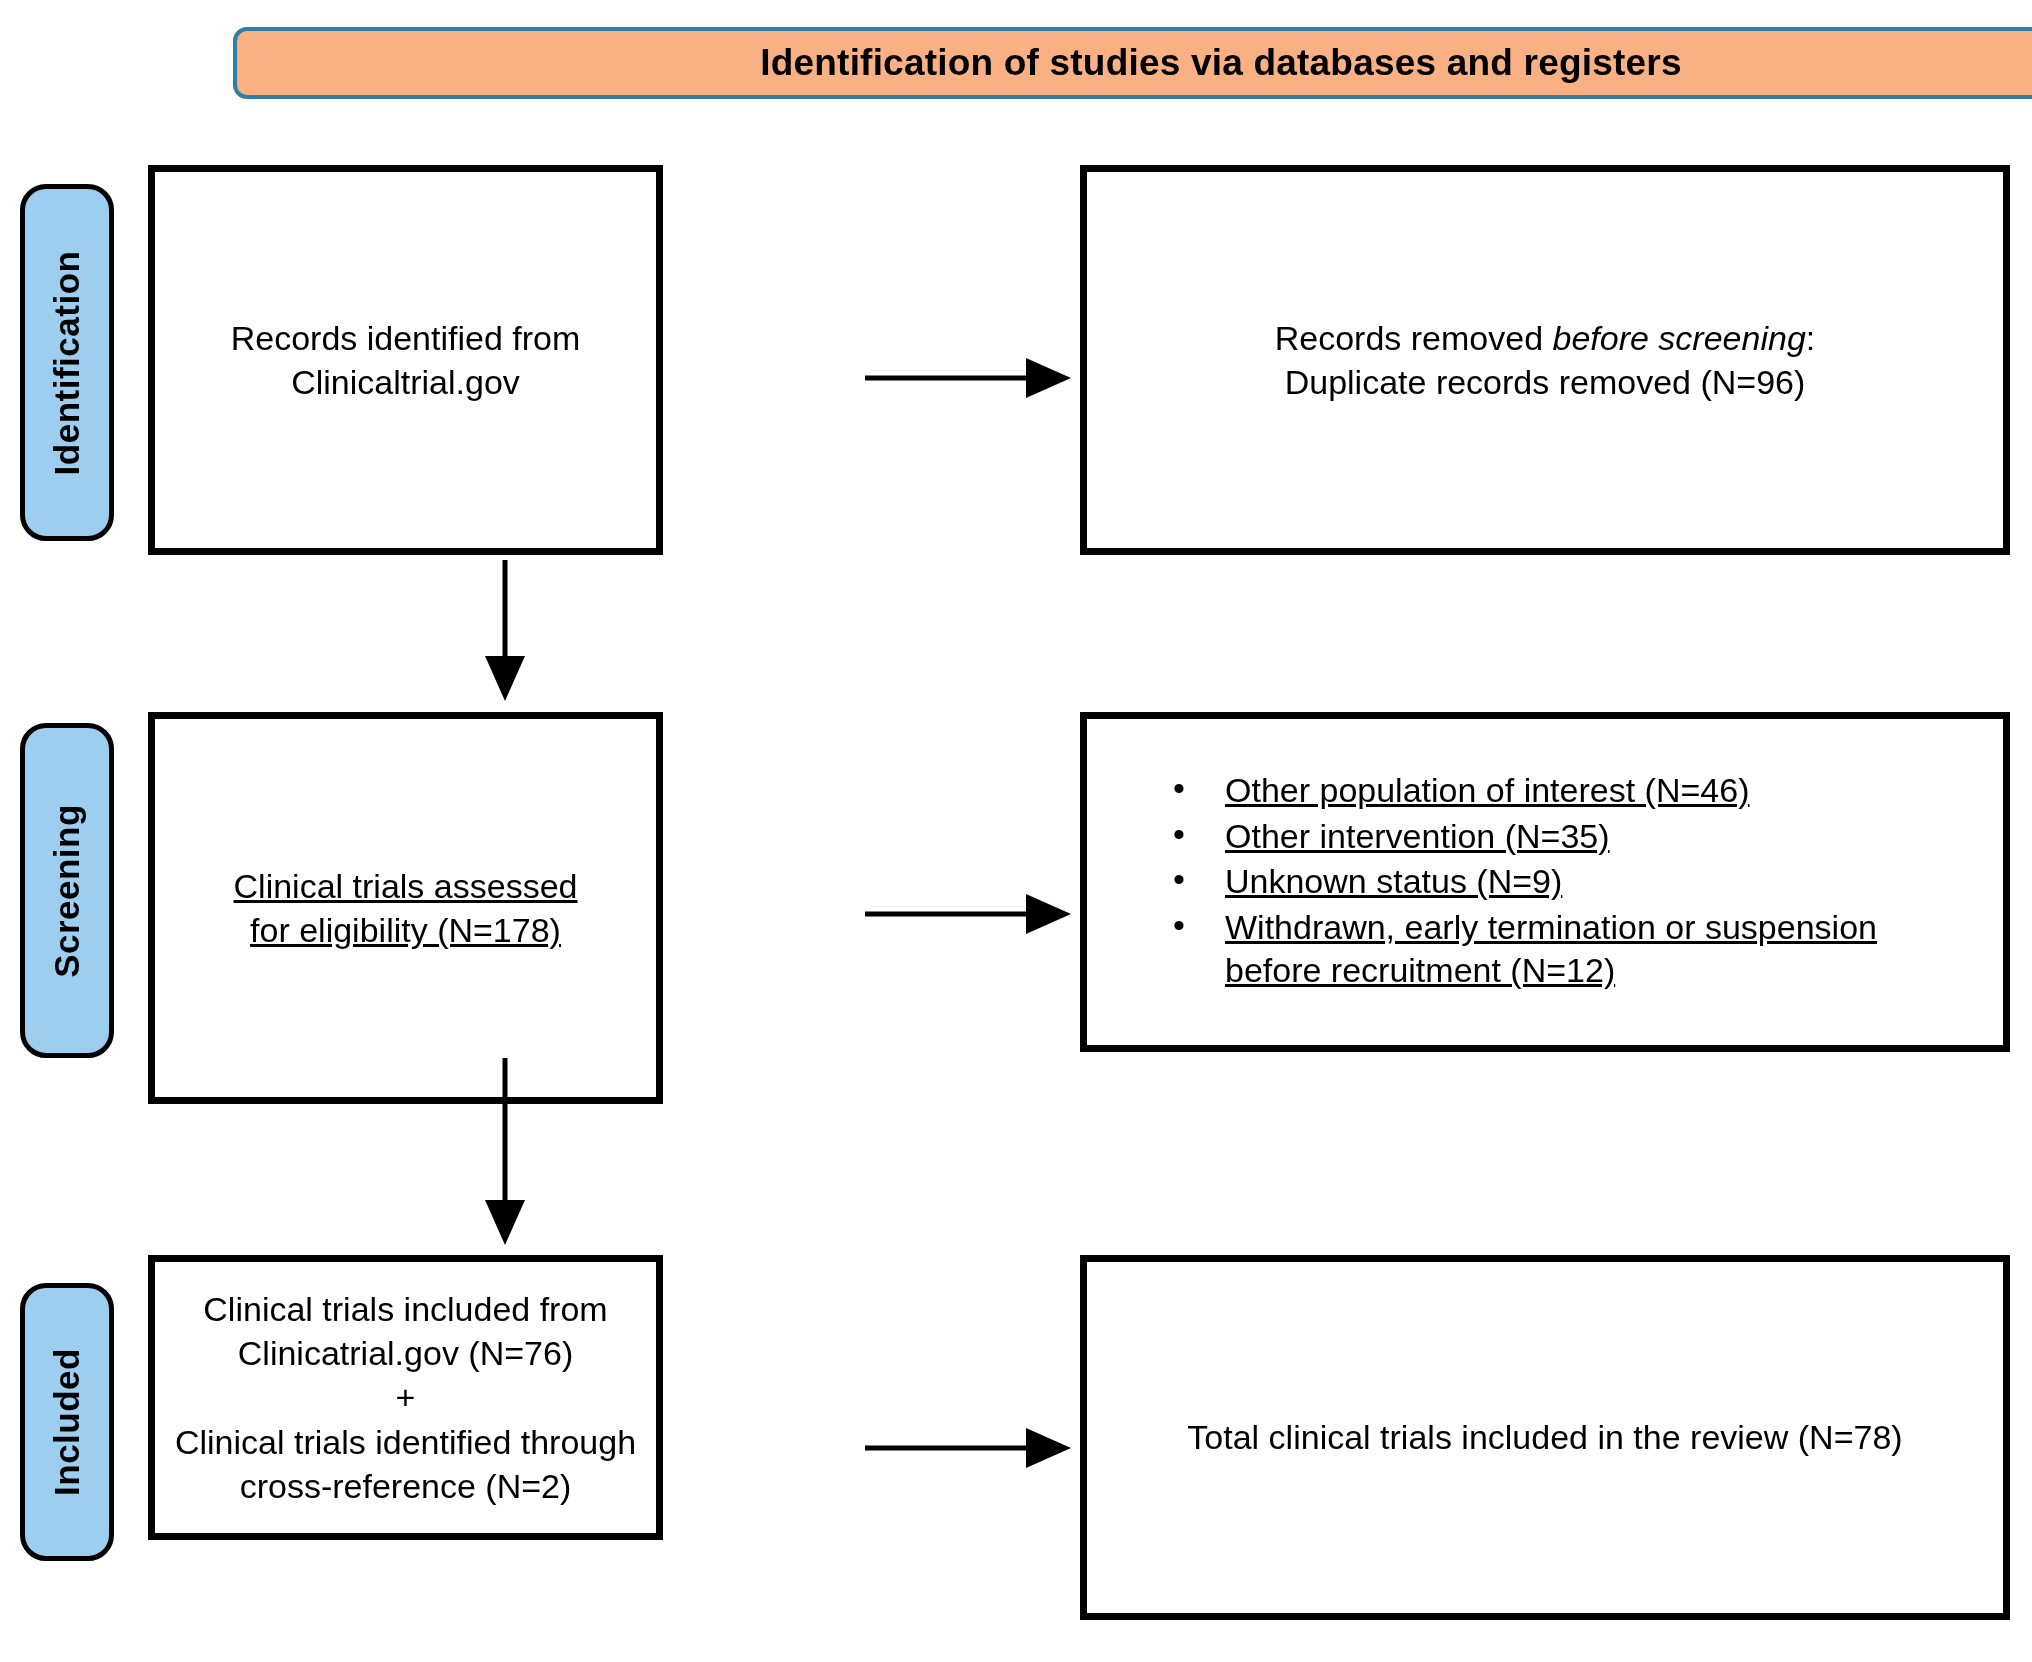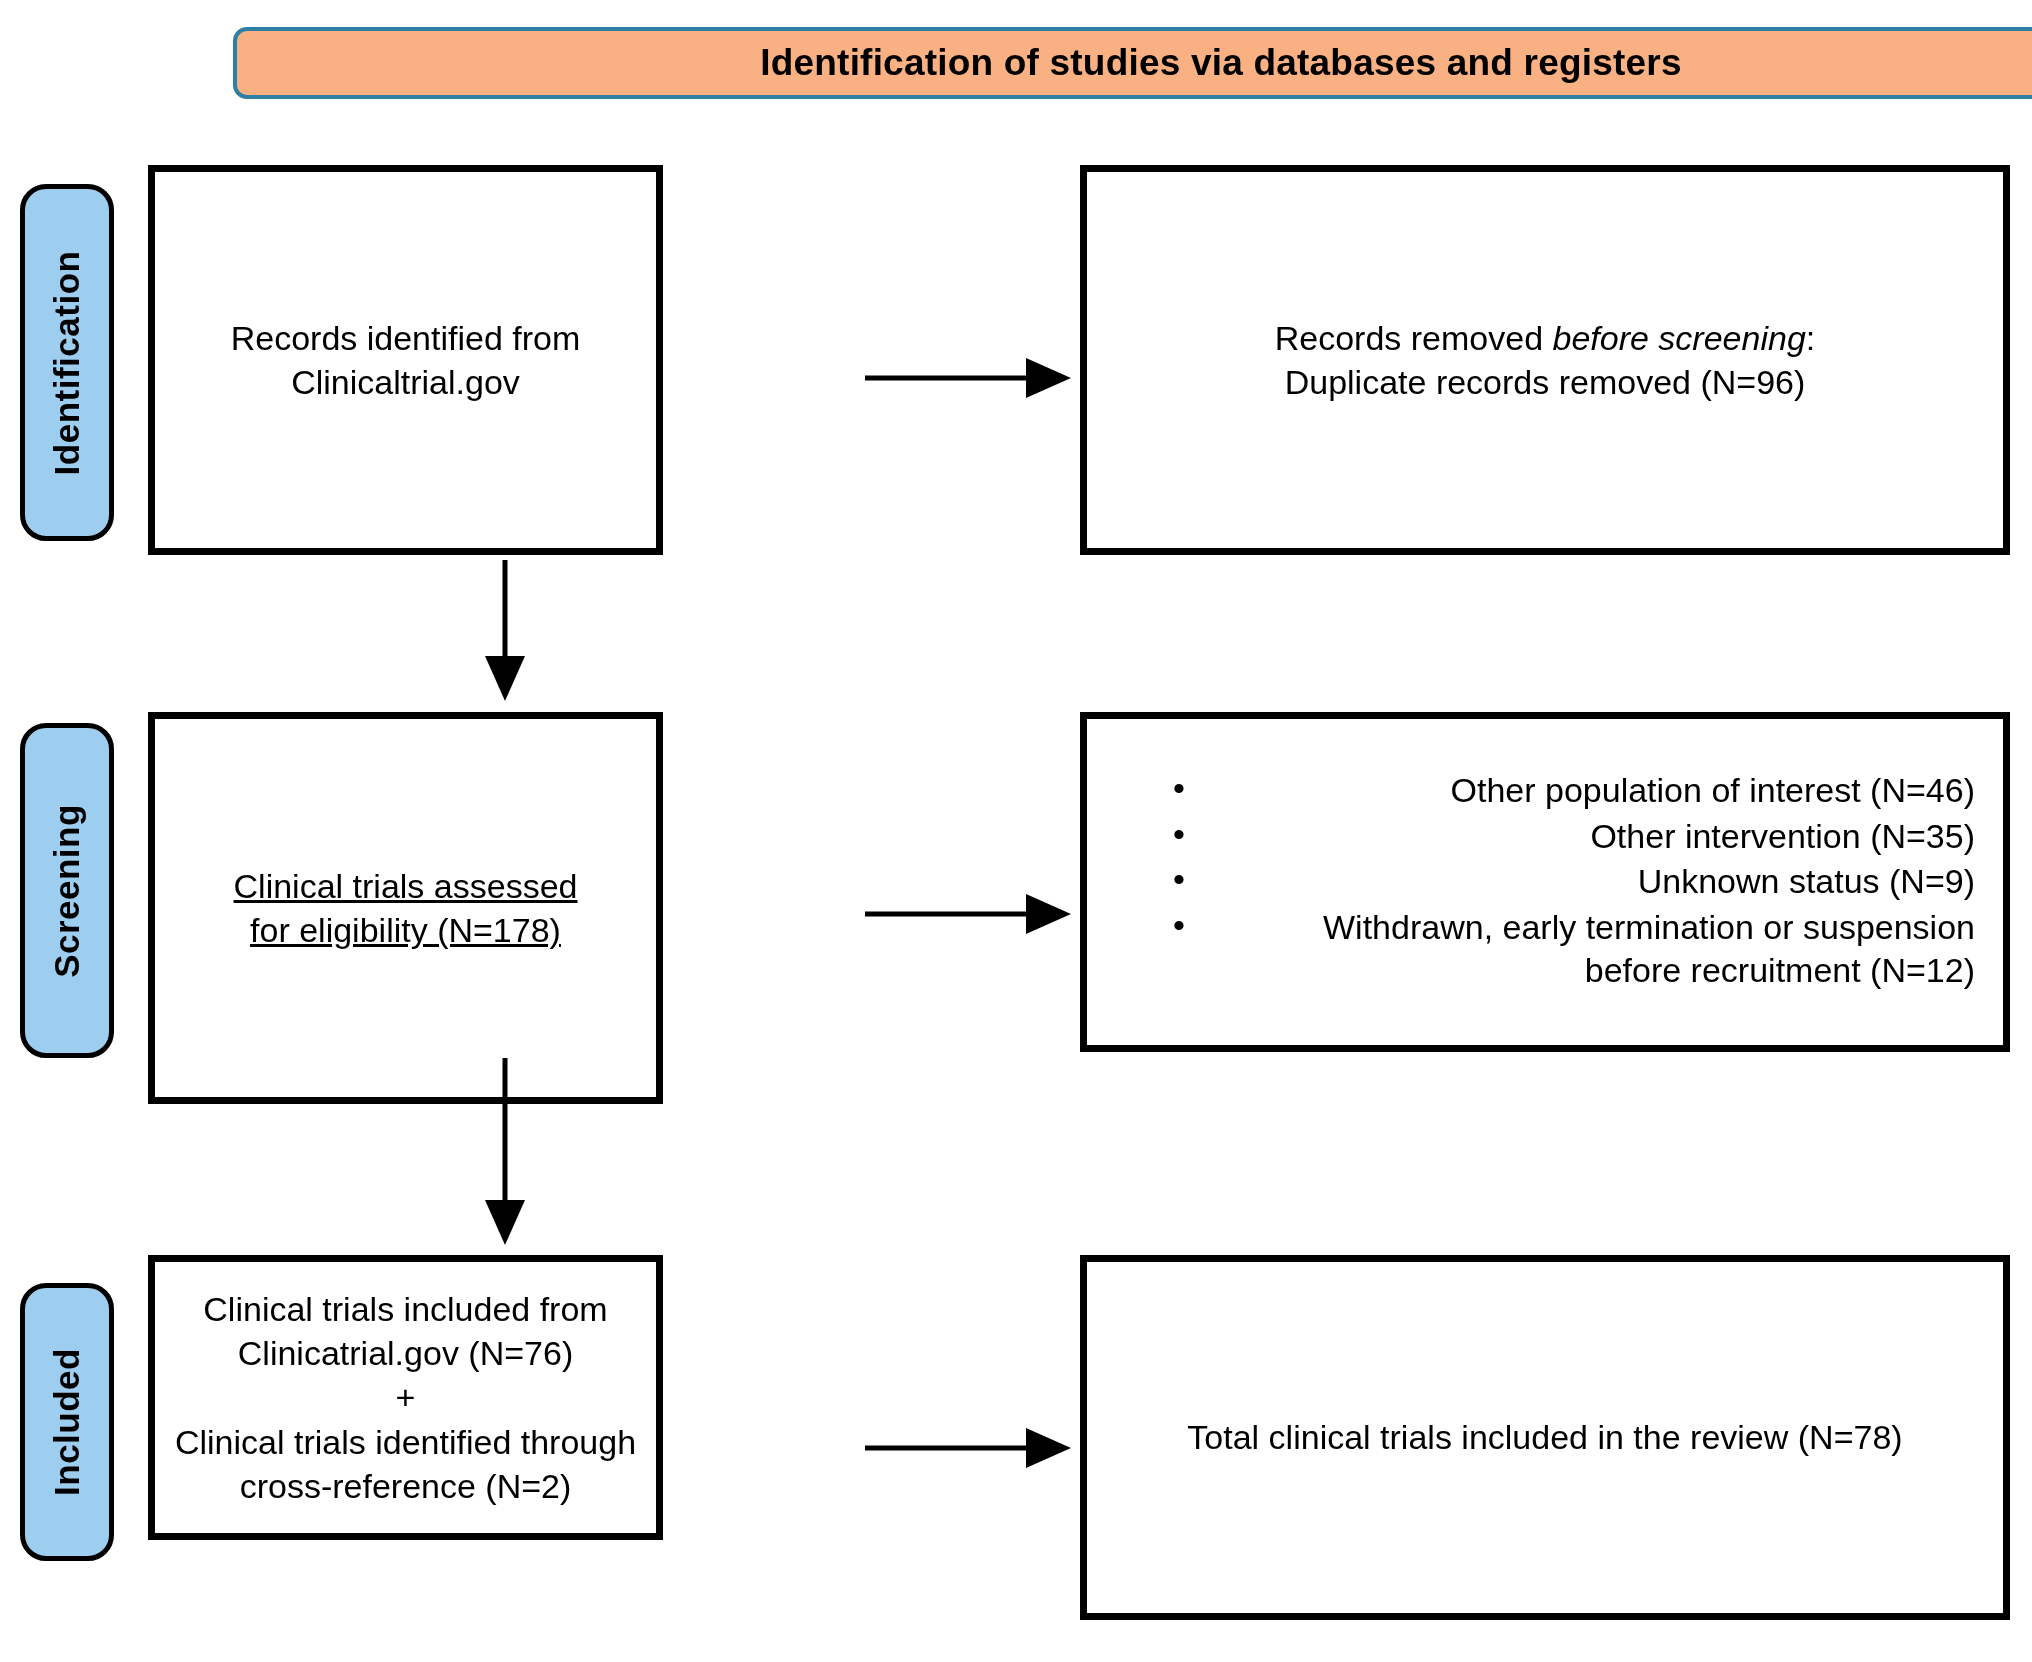--- a/index.html
+++ b/index.html
@@ -99,21 +99,22 @@
   .excl-title {
     text-align: center;
     font-size: 34px;
     line-height: 1.28;
     margin-bottom: 2px;
   }
   ul.excl-list {
     margin: 0;
     padding: 0 10px 0 68px;
     list-style: none;
-    text-align: right;
+    text-align: left;
+    text-decoration: underline;
   }
   ul.excl-list li {
     position: relative;
     font-size: 34px;
     line-height: 1.28;
     padding-left: 52px;
     margin: 0 0 2px 0;
   }
   ul.excl-list li::before {
     content: "\2022";

